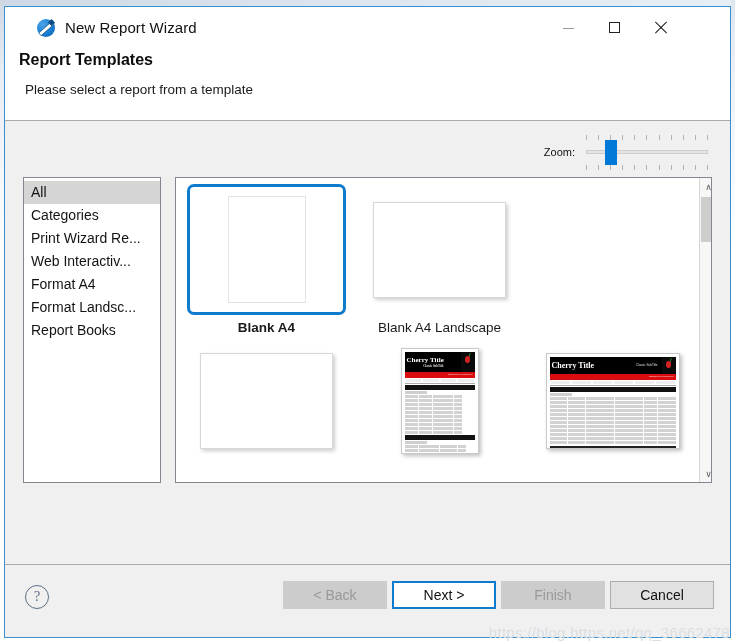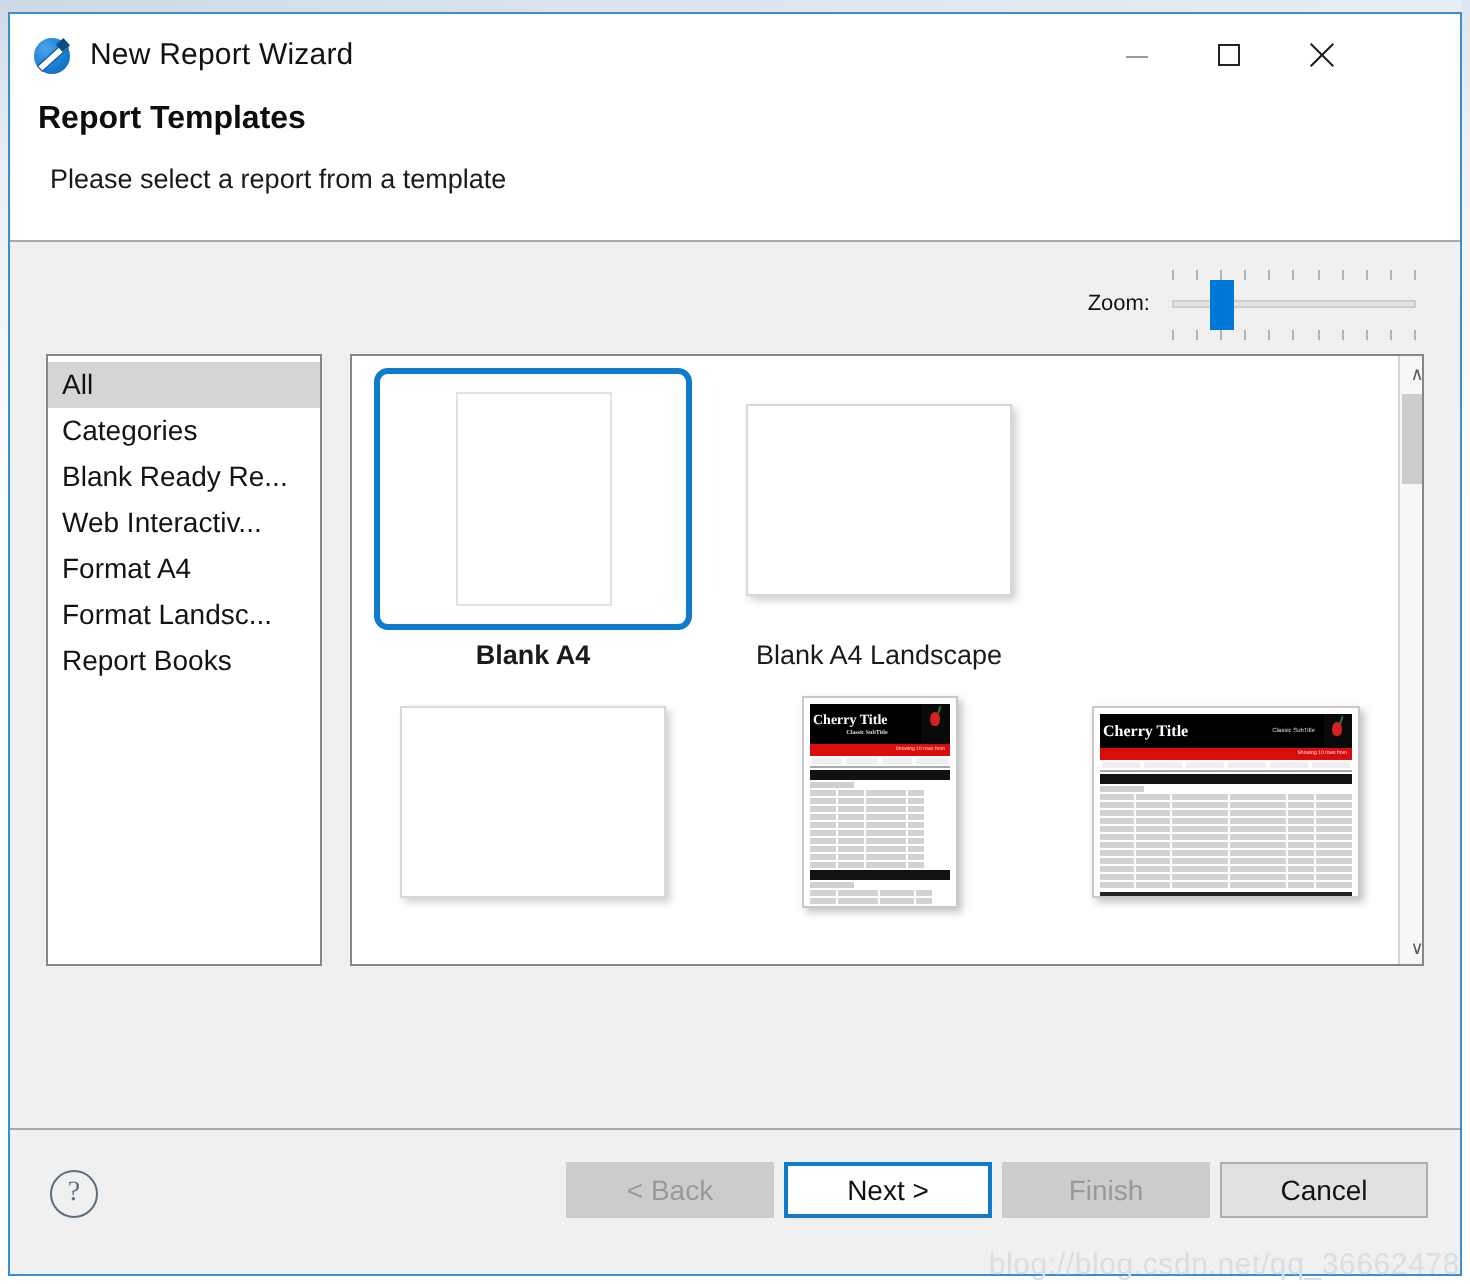--- a/index.html
+++ b/index.html
@@ -40,20 +40,21 @@
   }
 
   
   #titlebar {
     height: 41px;
     background: #ffffff;
     display: flex;
     align-items: center;
     position: relative;
     flex: none;
+    padding-left: 20px;
   }
   #app-icon {
     width: 20px; height: 20px;
     margin-left: 11px; margin-right: 9px;
     position: relative;
     flex: none;
   }
   #app-icon .disc {
     position: absolute; left: 1px; top: 1px;
     width: 18px; height: 18px; border-radius: 50%;
@@ -473,21 +474,21 @@
             <i></i>
         </div>
       </div>
     </div>
 
     <div id="panels">
 
       <div id="cat-panel">
         <div class="cat-item selected">All</div>
         <div class="cat-item">Categories</div>
-        <div class="cat-item">Blank Ready Re...</div>
+        <div class="cat-item">Print Wizard Re...</div>
         <div class="cat-item">Web Interactiv...</div>
         <div class="cat-item">Format A4</div>
         <div class="cat-item">Format Landsc...</div>
         <div class="cat-item">Report Books</div>
       </div>
 
       <div id="tpl-panel">
         <div id="tpl-scrollarea">
 
           <div class="tpl-row">
@@ -775,16 +776,16 @@
   </div>
 
   <div id="footer">
     <div id="help-icon">?</div>
     <div id="btnbar">
       <div class="dlgbtn">&lt; Back</div>
       <div class="dlgbtn default">Next &gt;</div>
       <div class="dlgbtn">Finish</div>
       <div class="dlgbtn enabled">Cancel</div>
     </div>
-    <div id="watermark">blog://blog.csdn.net/qq_36662478</div>
+    <div id="watermark">https://blog.https.net/qq_36662478</div>
   </div>
 
 </div>
 
 </body></html>

